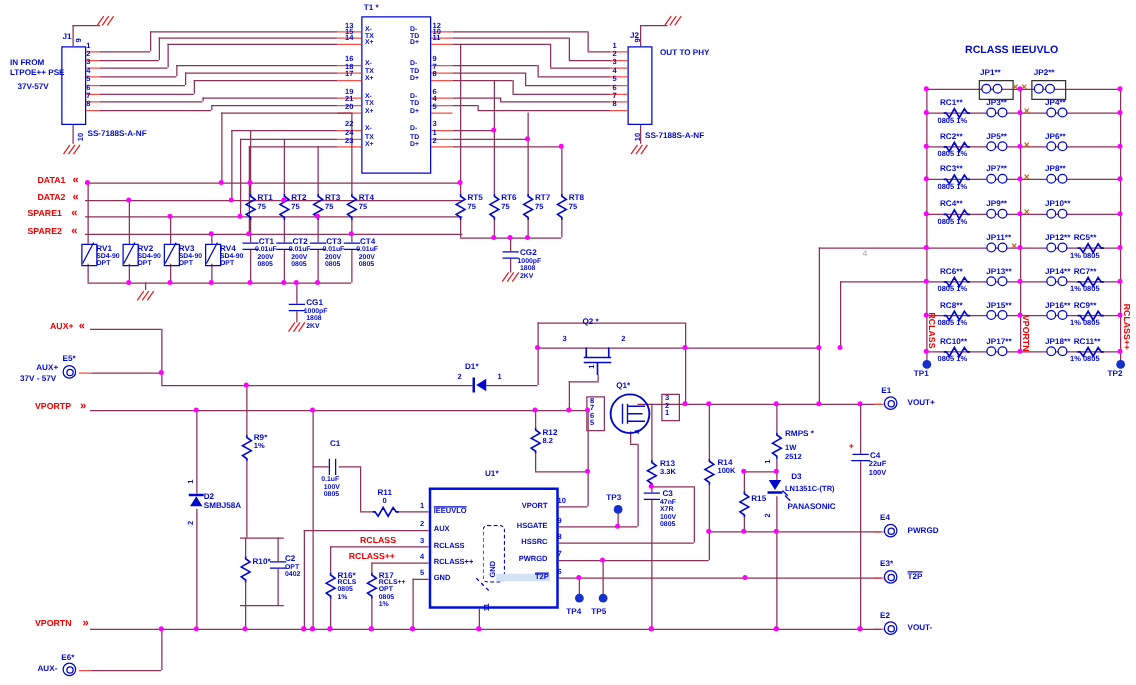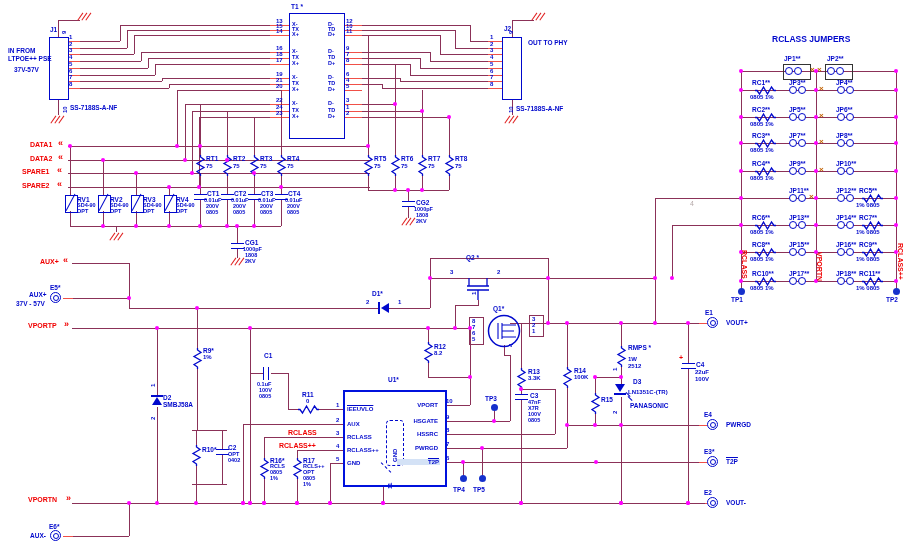--- a/index.html
+++ b/index.html
@@ -738,21 +738,21 @@
     <div class="wv" style="left: 222px; top: 430px; height: 19px;"></div>
     <div class="cp" style="left: 216px; top: 449px; width: 13px; height: 1.4px;"></div>
     <div class="cp" style="left: 216px; top: 454px; width: 13px; height: 1.4px;"></div>
     <div class="wv" style="left: 222px; top: 455px; height: 29px;"></div>
     <div class="lbl rb" style="left: 228px; top: 444px;">C2</div>
     <div class="lbl vb5" style="left: 228px; top: 451px;">OPT</div>
     <div class="lbl vb5" style="left: 228px; top: 457px;">0402</div>
     <div class="wv" style="left: 655px; top: 198px; height: 125px;"></div>
     <div class="wv" style="left: 672px; top: 225px; height: 53px;"></div>
     <div class="lbl gy" style="left: 690px; top: 200px;">4</div>
-    <div class="lbl ti" style="left: 772px; top: 34px;">RCLASS JUMPERS</div>
+    <div class="lbl ti" style="left: 772px; top: 34px;">RCLASS IEEUVLO</div>
     <div class="wv" style="left: 741px; top: 71px; height: 220px;"></div>
     <div class="wv" style="left: 896px; top: 71px; height: 220px;"></div>
     <div class="wv" style="left: 816px; top: 71px; height: 210px;"></div>
     <div class="wh" style="left: 741px; top: 71px; width: 155px;"></div>
     <div class="bx s4" style="left: 783px; top: 64px; width: 26px; height: 14px;"></div>
     <div class="bx s4" style="left: 825px; top: 64px; width: 26px; height: 14px;"></div>
     <div class="jc" style="left: 789px; top: 71px;"></div>
     <div class="jc" style="left: 798px; top: 71px;"></div>
     <div class="jc" style="left: 831px; top: 71px;"></div>
     <div class="jc" style="left: 840px; top: 71px;"></div>

